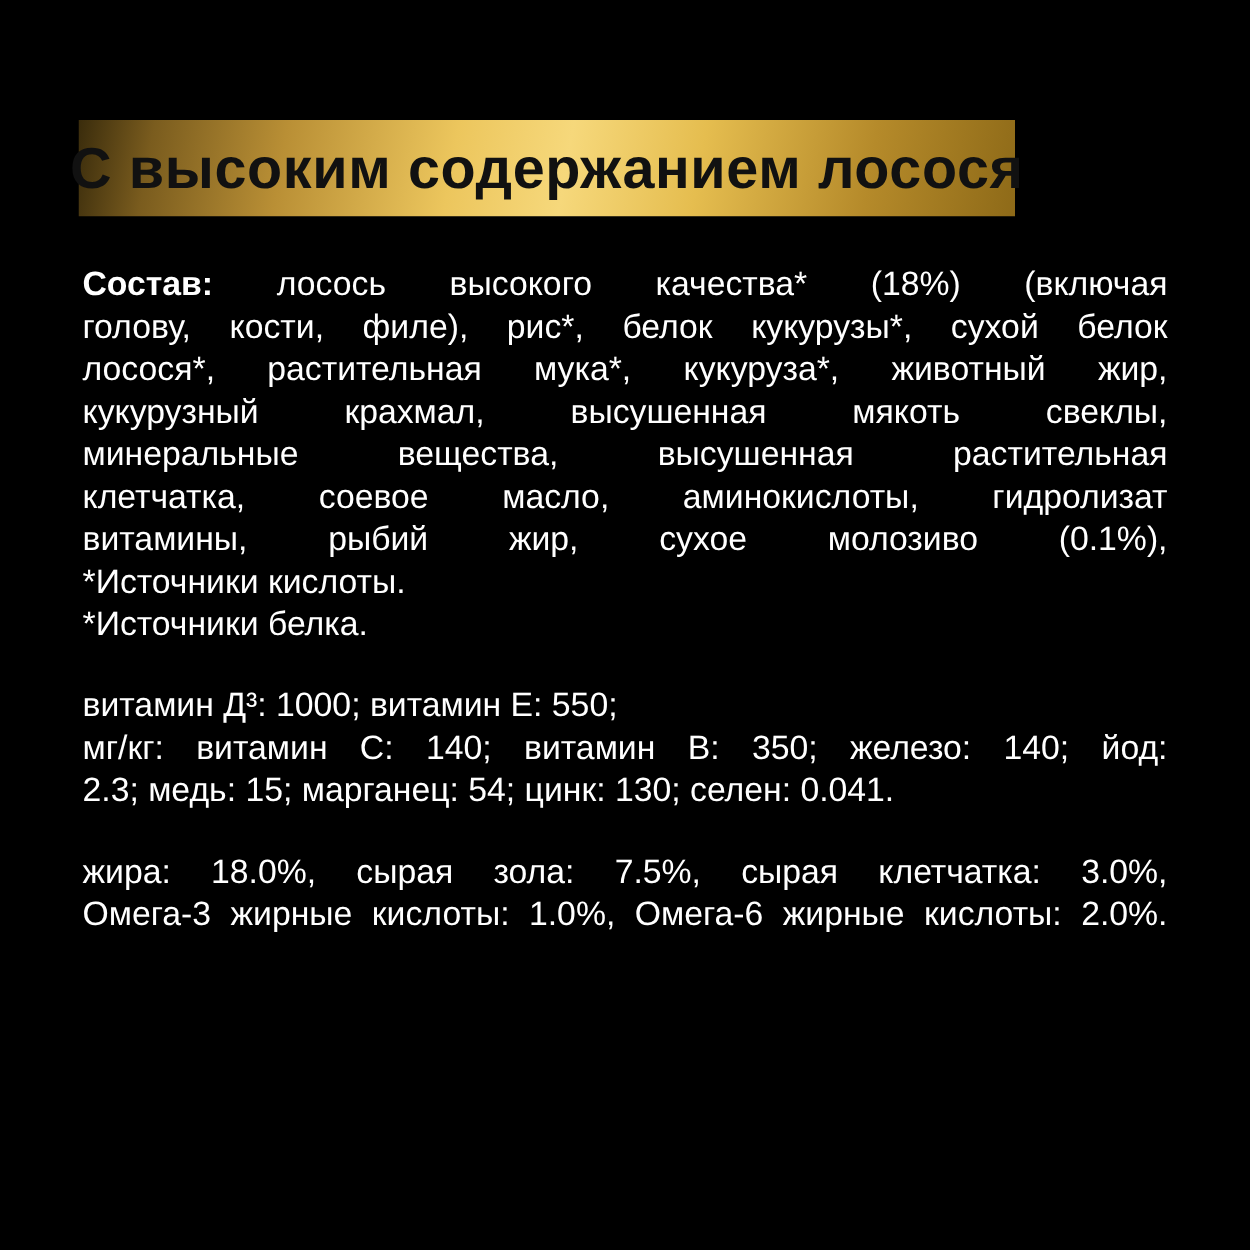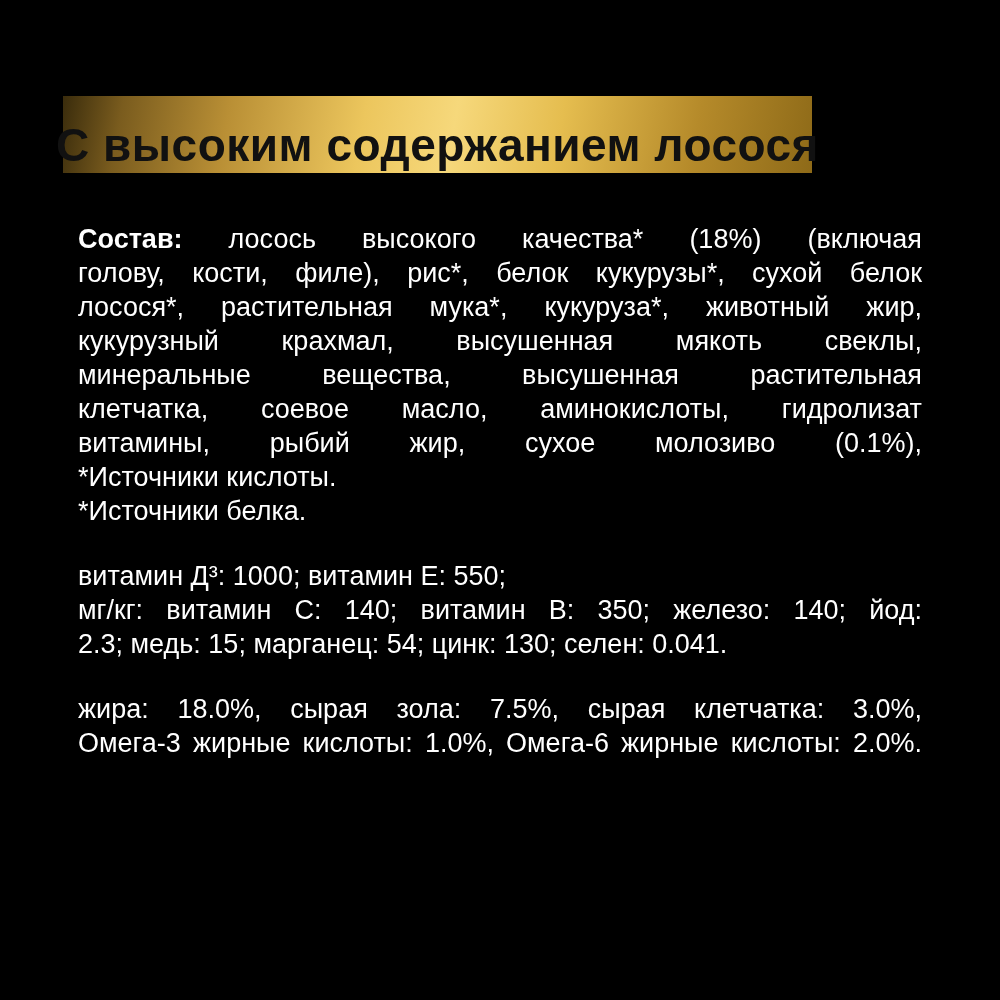--- a/index.html
+++ b/index.html
@@ -15,41 +15,41 @@
     overflow: hidden;
     font-family: "Liberation Sans", sans-serif;
   }
   .banner {
     position: absolute;
     left: 63px;
     top: 96px;
     width: 749px;
     height: 77px;
     display: flex;
-    align-items: flex-end;
+    align-items: center;
     justify-content: center;
   }
   .banner-title {
     font-size: 46px;
     font-weight: bold;
     color: #111111;
     letter-spacing: 0.5px;
     white-space: nowrap;
     transform: translateY(-1px);
   }
   .content {
     position: absolute;
     left: 62px;
     top: 206px;
     width: 876px;
     color: #ffffff;
     font-size: 27px;
     line-height: 34px;
   }
-  .section { margin: 16px; }
+  .section { margin: 4px; }
   .section + .section { margin-top: 31px; }
   .line {
     text-align: left;
     min-height: 34px;
   }
   .line.just {
     text-align: justify;
     text-align-last: justify;
   }
   .line b { font-weight: bold; }

